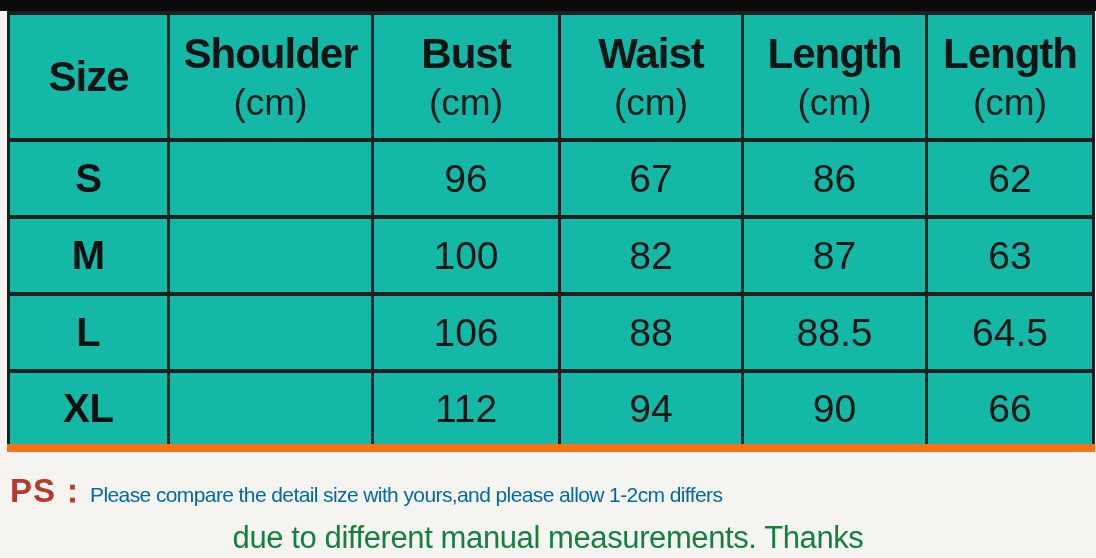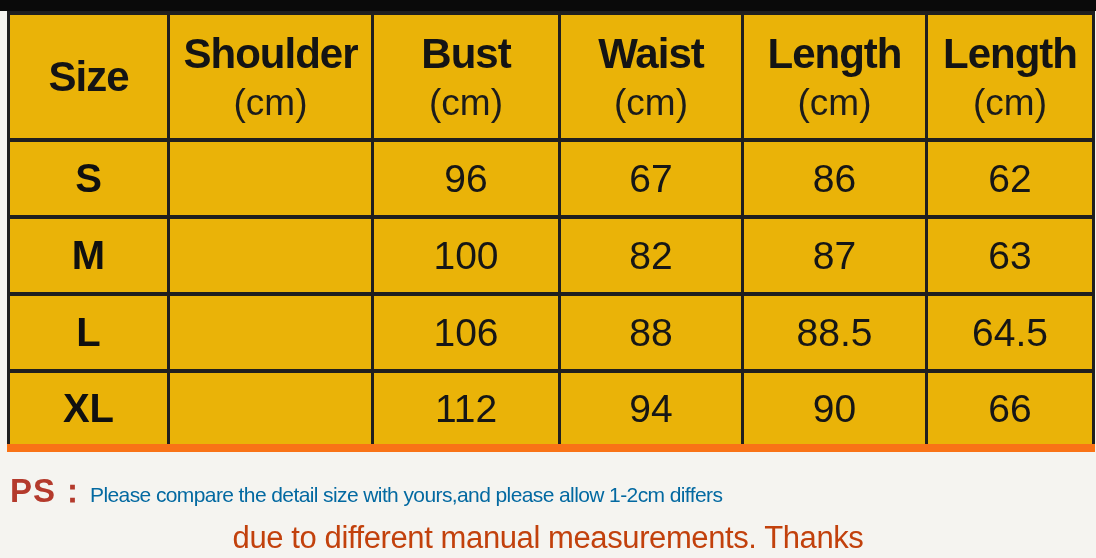--- a/index.html
+++ b/index.html
@@ -12,21 +12,21 @@
   }
   .top-bar {
     width: 1096px; height: 11px;
     background: #0a0a0a;
   }
   table.size-chart {
     border-collapse: collapse;
     table-layout: fixed;
     margin-left: 7px;
     width: 1085px;
-    background: #eab308;
+    background: #14b8a6;
   }
   table.size-chart td, table.size-chart th {
     border-left: 3px solid #1f1f1f;
     border-right: 3px solid #1f1f1f;
     border-top: 4px solid #1f1f1f;
     border-bottom: 4px solid #1f1f1f;
     text-align: center;
     vertical-align: middle;
     overflow: hidden;
   }
@@ -90,21 +90,21 @@
     text-align: left;
     font-size: 21px;
     letter-spacing: -0.6px;
     color: #0369a1;
     white-space: nowrap;
   }
   .note-line2 {
     text-align: center;
     font-size: 31px;
     letter-spacing: -0.4px;
-    color: #c2410c;
+    color: #15803d;
     margin-top: 6px;
   }
 </style>
 </head>
 <body>
 
 <div class="top-bar"></div>
 
 <table class="size-chart">
   <colgroup>

